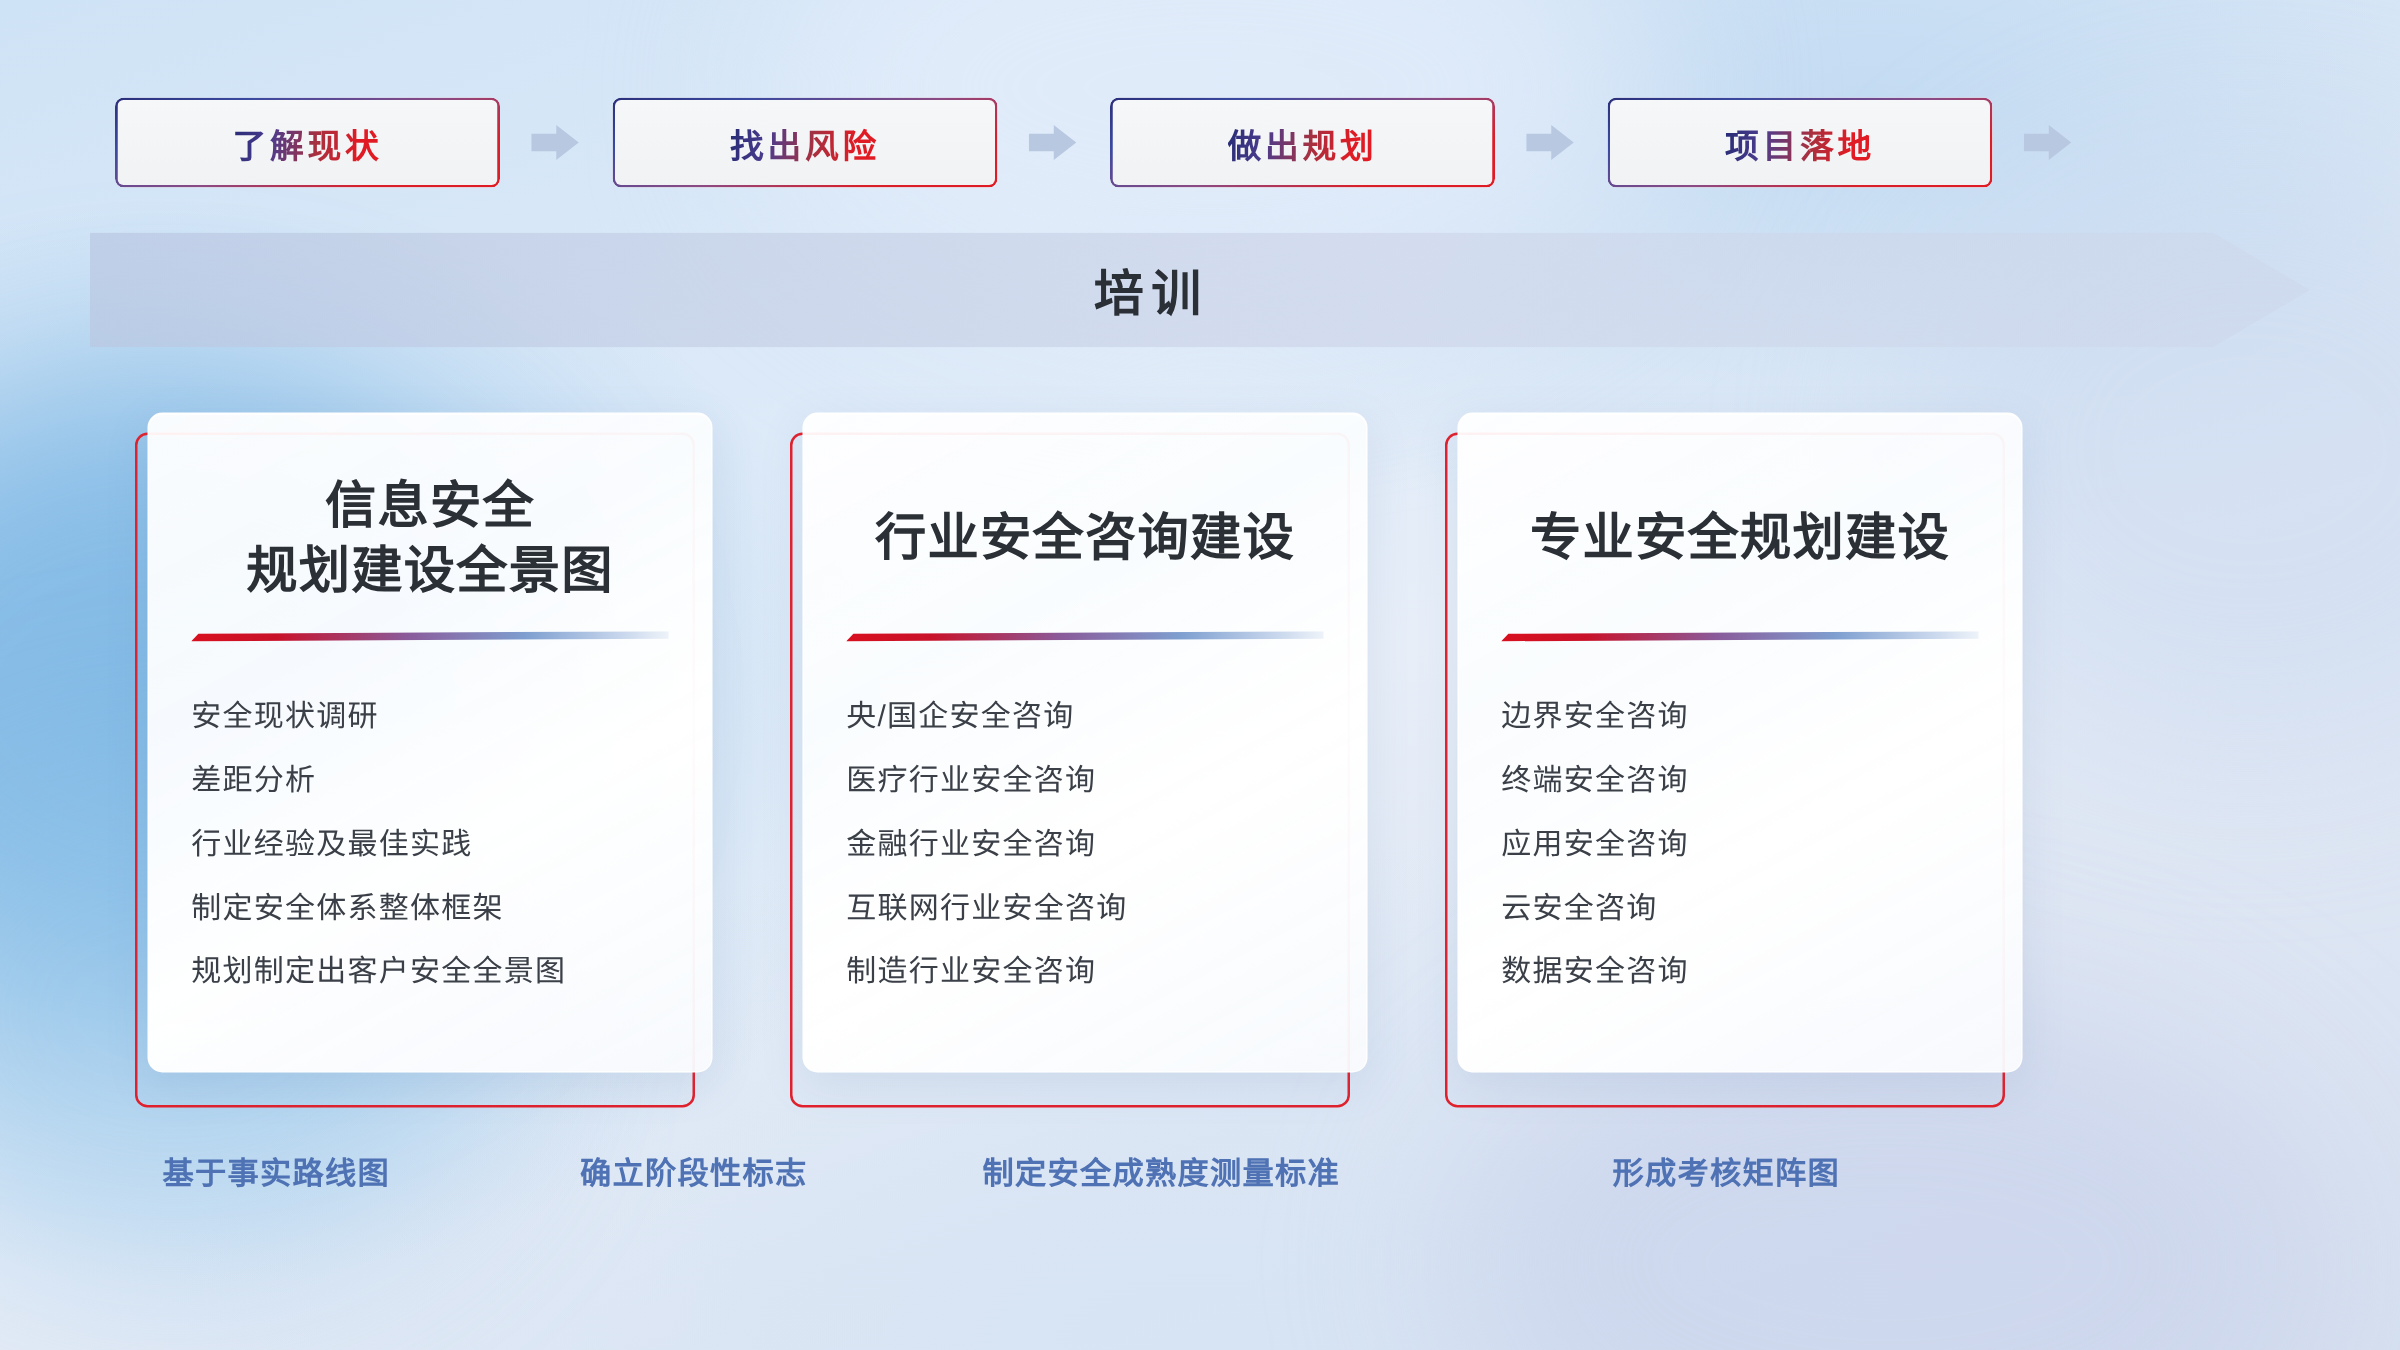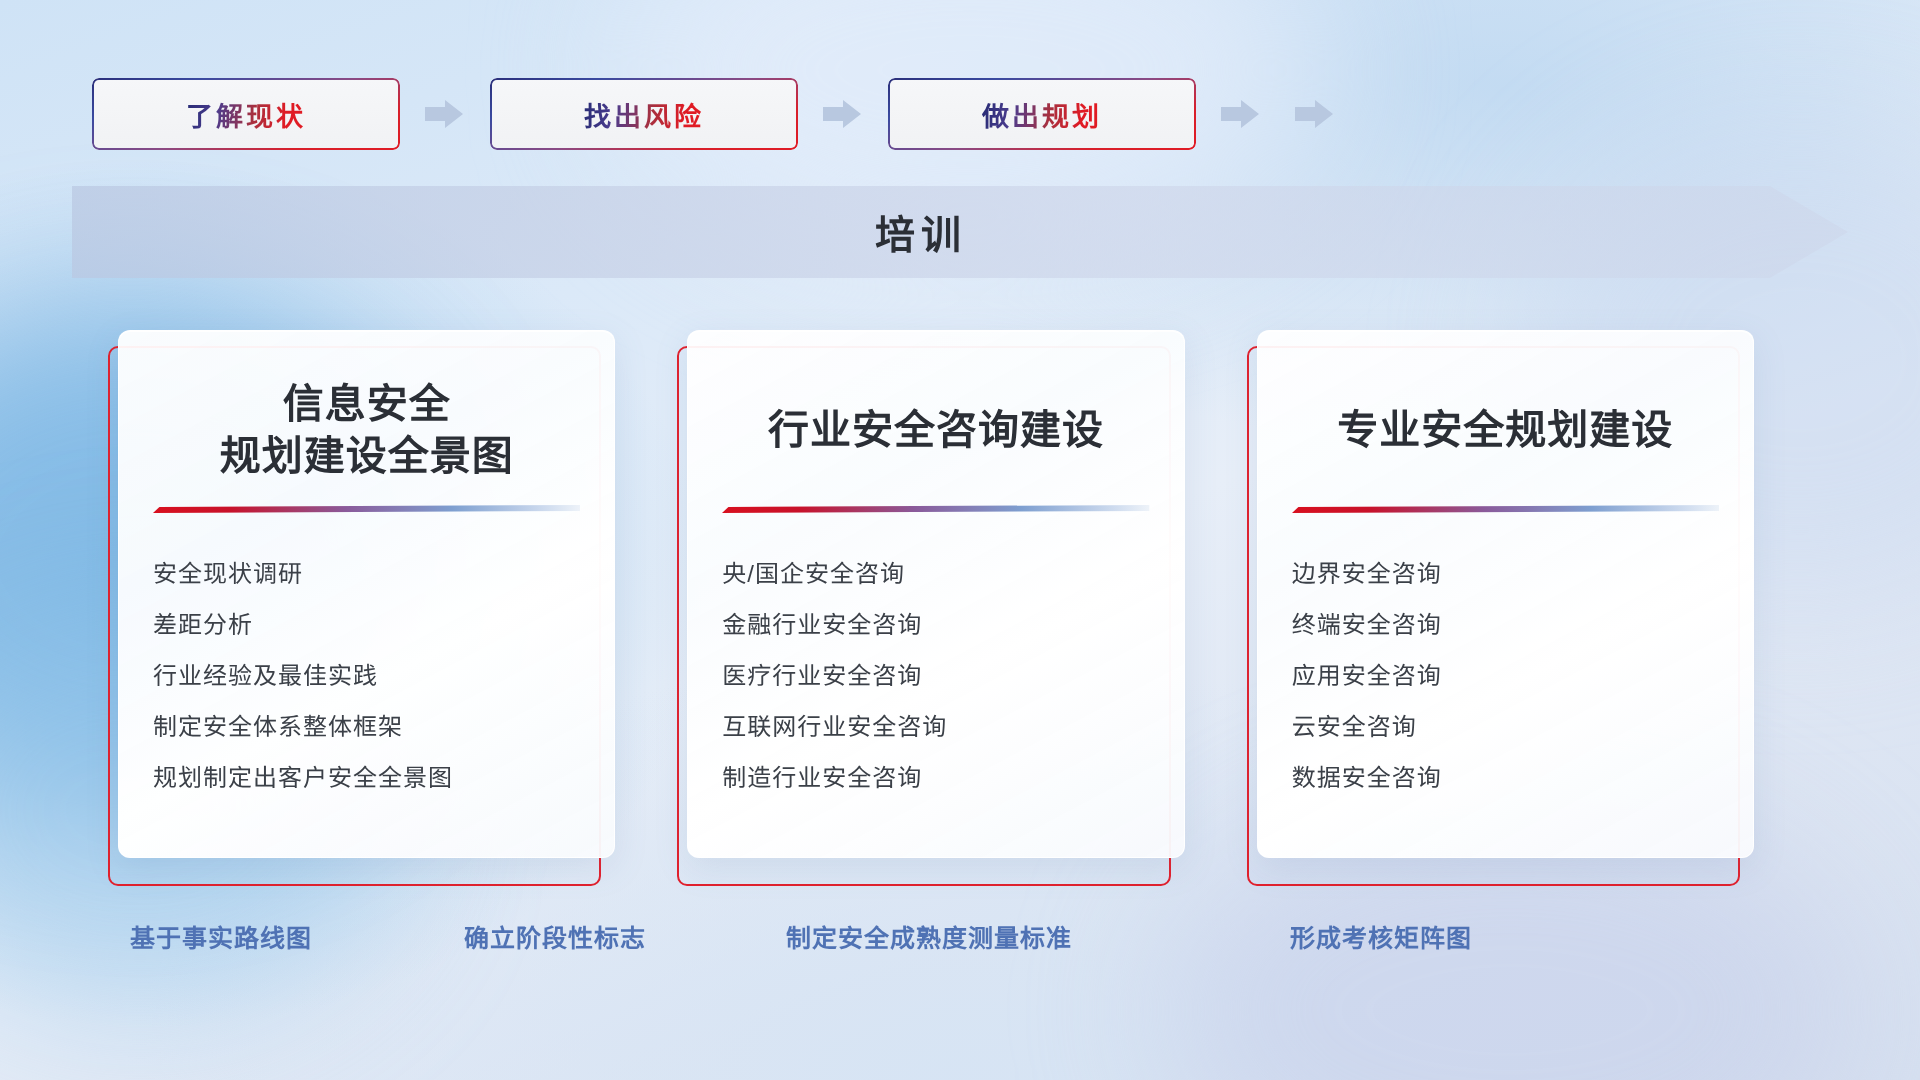--- a/index.html
+++ b/index.html
@@ -65,21 +65,21 @@
     clip-path:polygon(0 0, calc(100% - 78px) 0, 100% 50%, calc(100% - 78px) 100%, 0 100%);
   }
   .banner-label{
     position:absolute; inset:0; display:flex; align-items:center; justify-content:center;
     padding-right:78px;
     font-size:40px; font-weight:700; color:#2b2f36; letter-spacing:6px;
   }
 
   
   .cards{
-    position:absolute; left:110px; top:330px; width:1644px; height:560px;
+    position:absolute; left:110px; top:330px; width:1508px; height:560px;
     display:flex; gap:64px;
   }
   .card-wrap{ position:relative; flex:1 1 0; height:542px; }
   
   .card-frame{
     position:absolute; left:-2px; top:16px; right:14px; bottom:-14px;
     border:2px solid #e2202c; border-radius:10px;
     background:transparent;
   }
   .card{
@@ -150,20 +150,23 @@
 
   <div class="step">
     <span class="step-label">做出规划</span>
   </div>
   <div class="step-arrow">
     <svg viewBox="0 0 40 32" aria-hidden="true">
         <path d="M0 9h20V2l18 14-18 14v-7H0z" fill="#b8c8e0"></path>
       </svg>
   </div>
 
+  <div class="step">
+    <span class="step-label">项目落地</span>
+  </div>
   <div class="step-arrow">
     <svg viewBox="0 0 40 32" aria-hidden="true">
         <path d="M0 9h20V2l18 14-18 14v-7H0z" fill="#b8c8e0"></path>
       </svg>
   </div>
 
 </div>
 
 <div class="banner">
   <div class="banner-shape"></div>
@@ -220,22 +223,22 @@
               <stop offset="70%" stop-color="#7e9fd0"></stop>
               <stop offset="92%" stop-color="#cfdcef"></stop>
               <stop offset="100%" stop-color="#eef3f9"></stop>
             </linearGradient>
           </defs>
           <path d="M6 2 L400 0 L400 6 L0 8 Z" fill="url(#dg1)"></path>
         </svg>
       </div>
       <ul class="card-list">
         <li>央/国企安全咨询</li>
+        <li>医疗行业安全咨询</li>
         <li>金融行业安全咨询</li>
-        <li>医疗行业安全咨询</li>
         <li>互联网行业安全咨询</li>
         <li>制造行业安全咨询</li>
       </ul>
     </div>
   </div>
 
   <div class="card-wrap">
     <div class="card-frame"></div>
     <div class="card">
       <div class="card-title">

